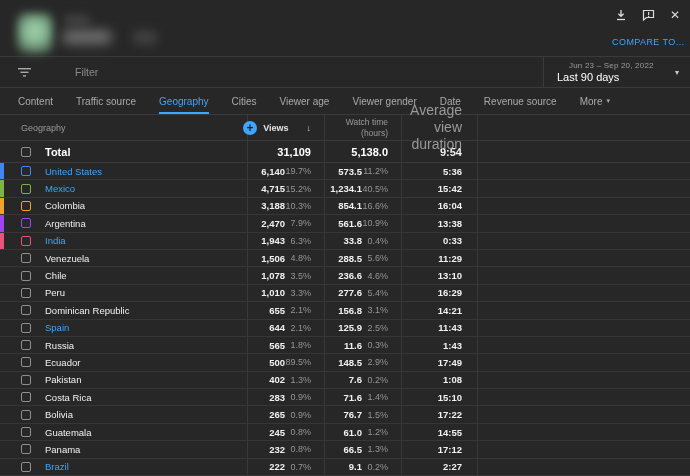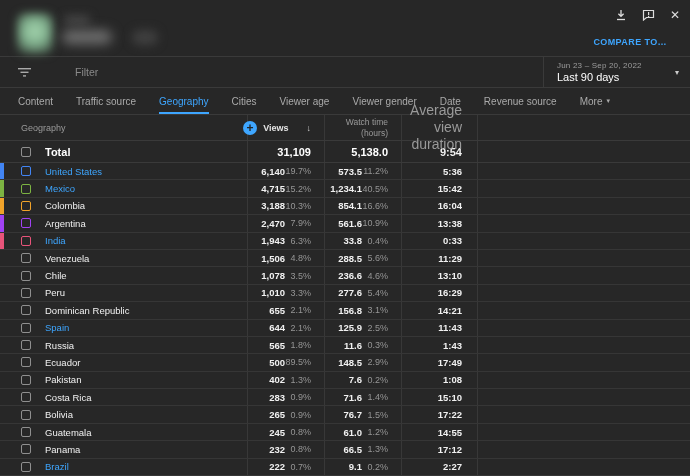--- a/index.html
+++ b/index.html
@@ -28,36 +28,36 @@
   }
   .badge-blur {
     position:absolute; left:132px; top:30px; width:26px; height:15px;
     border-radius:7px; background:#3f3f3f; filter:blur(5px);
   }
   .top-icons { position:absolute; top:8px; right:8px; display:flex; gap:13px; align-items:center; }
   .icon-btn { width:14px; height:14px; display:flex; align-items:center; justify-content:center; color:#ddd; cursor:pointer; }
   .icon-btn svg { display:block; }
   .close-glyph { font-size:12px; color:#ddd; line-height:14px; }
   .compare-link {
-    position:absolute; right:23px; top:37px;
-    color:#3ea6ff; font-size:9px; font-weight:700; letter-spacing:.4px; cursor:pointer;
+    position:absolute; right:5px; top:37px;
+    color:#3ea6ff; font-size:9px; font-weight:400; letter-spacing:.4px; cursor:pointer;
   }
   
   .filterbar { position:relative; height:31px; border-bottom:1px solid #3a3a3a; display:flex; align-items:center; }
   .filter-icon { margin-left:18px; color:#aaa; }
   .filter-input {
     flex:1; margin-left:44px; background:transparent; border:none; outline:none;
     color:#eee; font-size:10.5px; font-family:inherit;
   }
   .filter-input::placeholder { color:#8a8a8a; }
   .datebox {
     position:relative; width:147px; height:100%; border-left:1px solid #3a3a3a;
     padding:4px 0 0 13px; cursor:pointer; flex:none;
   }
-  .date-label { font-size:8px; color:#9c9c9c; letter-spacing:.2px; }
+  .date-label { font-size:8px; color:#9c9c9c; letter-spacing:.2px;margin-left:12px; }
   .date-preset { font-size:11px; color:#fff; margin-top:1px; }
   .date-caret { position:absolute; right:11px; top:11px; font-size:8px; color:#ccc; }
   
   .tabbar { height:27px; border-bottom:1px solid #3a3a3a; display:flex; align-items:stretch; padding-left:18px; }
   .tab {
     display:flex; align-items:center; font-size:10px; color:#aaa; cursor:pointer;
     margin-right:23px; border-bottom:2.5px solid transparent; padding-top:2.5px; white-space:nowrap;
   }
   .tab.active { color:#3ea6ff; border-bottom-color:#3ea6ff; }
   .tab .caret { font-size:7px; margin-left:4px; color:#aaa; }

